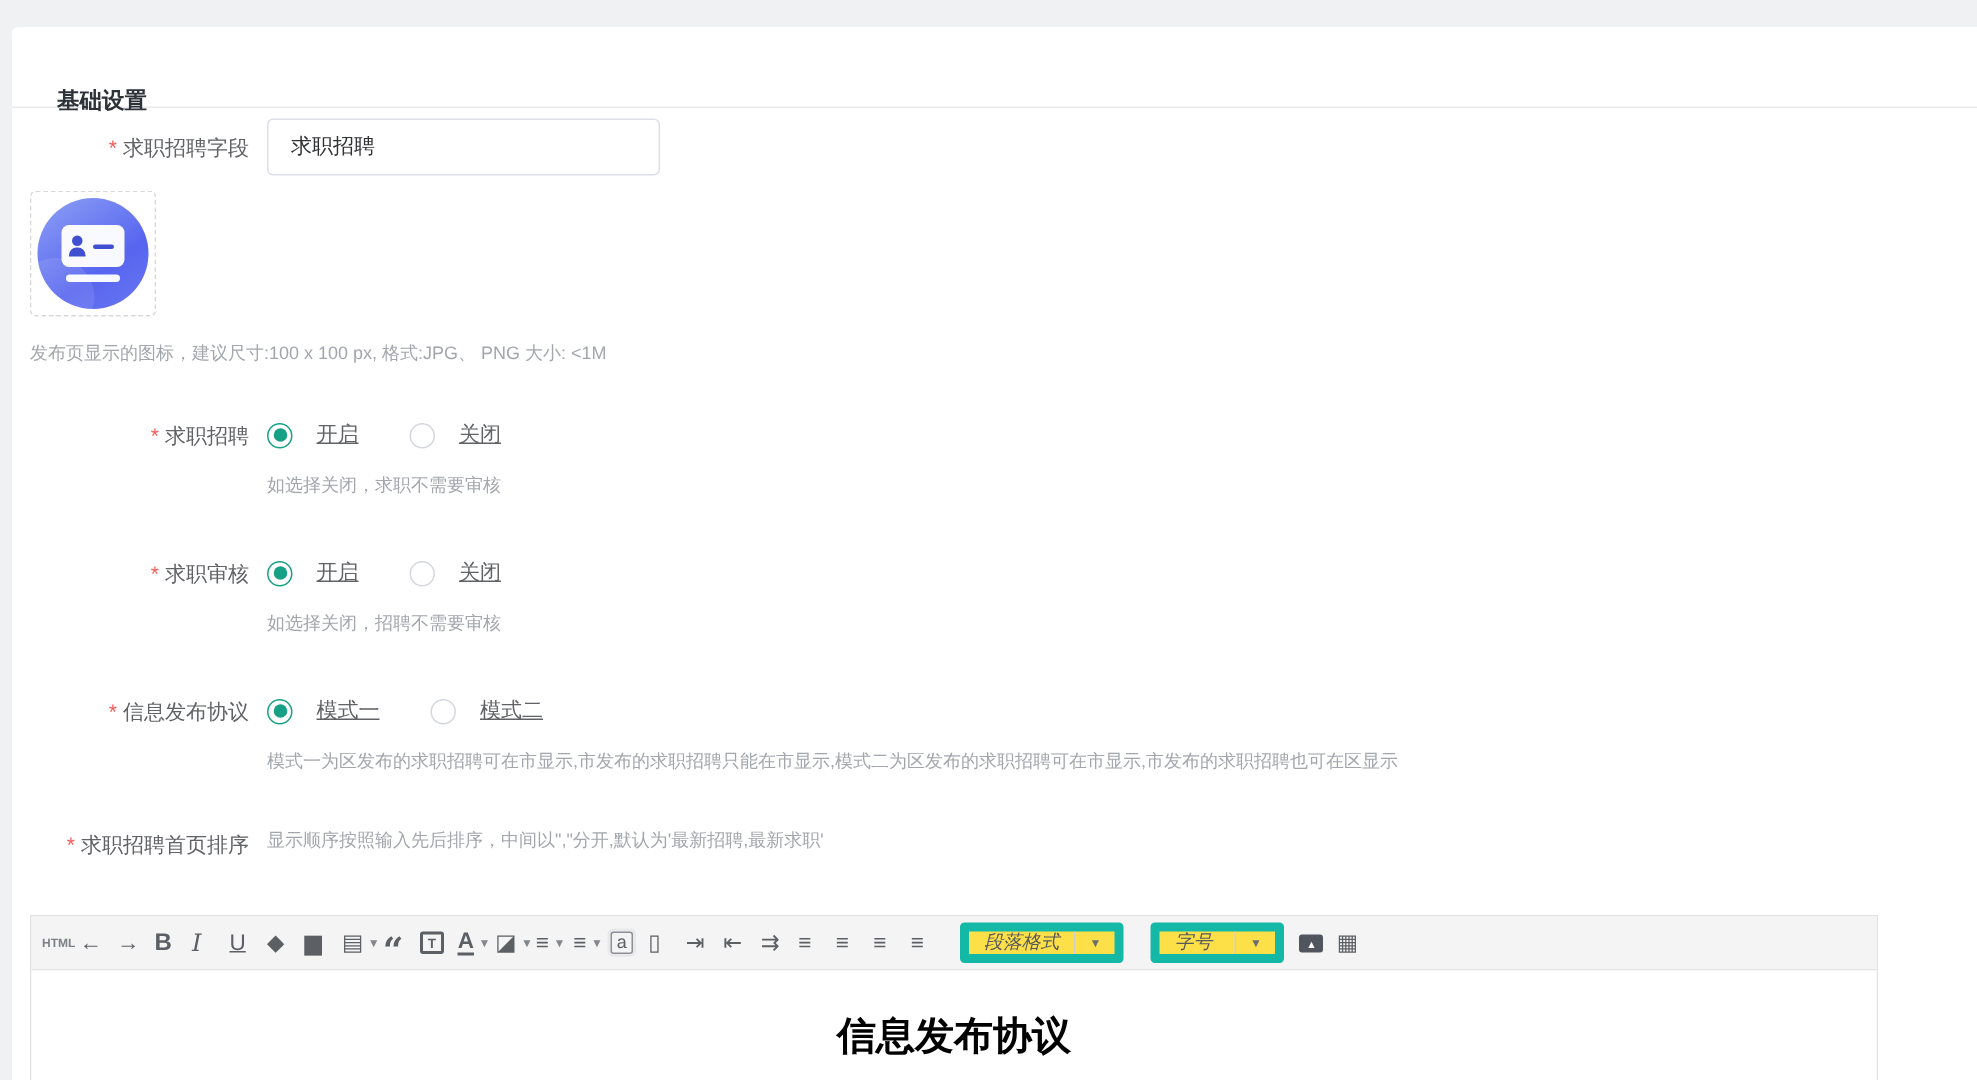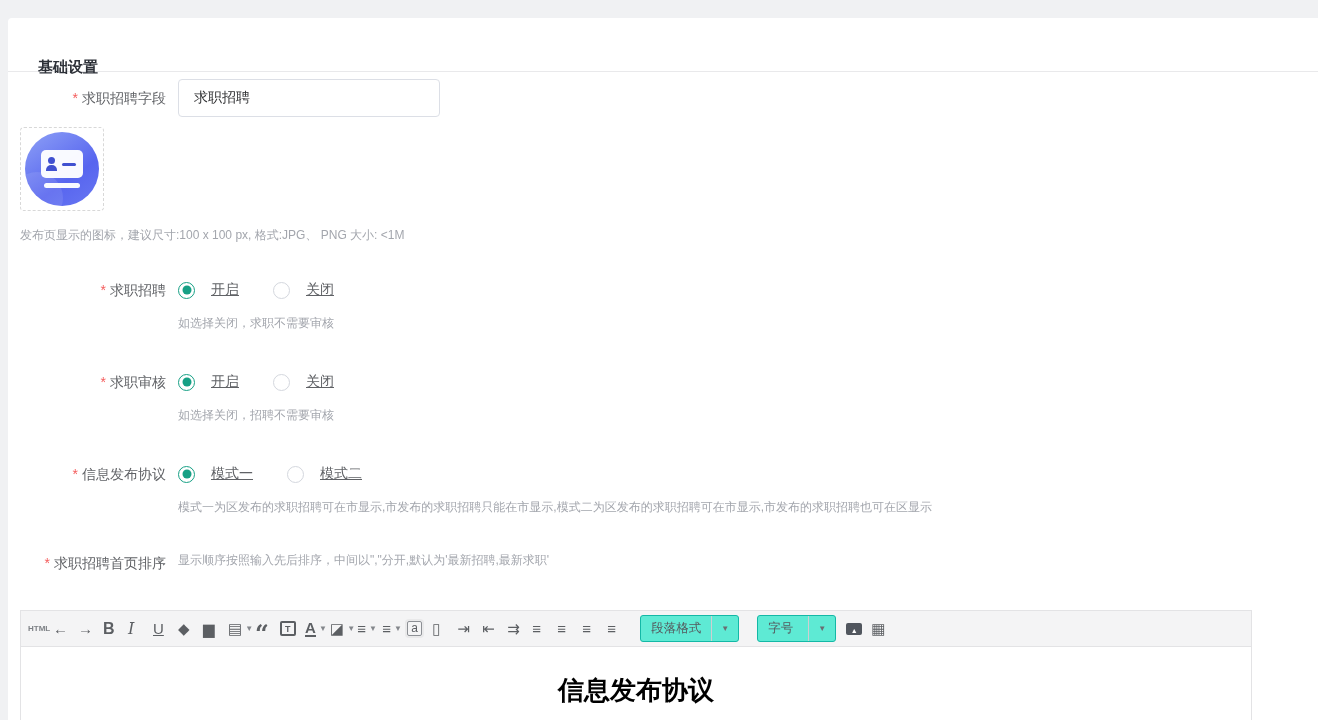--- a/index.html
+++ b/index.html
@@ -122,22 +122,22 @@
   .t-box .g {
     border:1px solid #8d9095; border-radius:2px; box-shadow:0 0 0 2px #e9e9ea;
     font-size:12px; padding:0 3px; line-height:13px;
   }
   .t-img .g {
     background:#51565e; color:#fff; width:16px; height:12px; border-radius:2px;
     font-size:7px; display:inline-flex; align-items:flex-end; justify-content:center; line-height:9px;
   }
   .tb-caret { font-size:8px; color:#84878c; margin-left:3px; }
   .tb-sel {
-    display:inline-flex; height:27px; background:#5eead4; border:1px solid #14b8a6;
-    border-radius:3px; margin:0 9px; cursor:pointer; align-items:stretch;
+    display:inline-flex; height:27px; background:#fde047; border:6px solid #14b8a6;
+    border-radius:3px; margin:0 9px; cursor:pointer; align-items:stretch;font-style:italic;
   }
   .tb-sel .sl { padding:0 10px; font-size:12.5px; color:#55585d; display:flex; align-items:center; }
   .tb-sel.sel-para .sl { min-width:62px; }
   .tb-sel.sel-font .sl { min-width:50px; }
   .tb-sel .sc {
     width:27px; border-left:1px solid #cfcfd1; display:flex; align-items:center;
     justify-content:center; font-size:8px; color:#6a6d72;
   }
   .editor-body { background:#fff; height:100px; }
   .editor-title {

